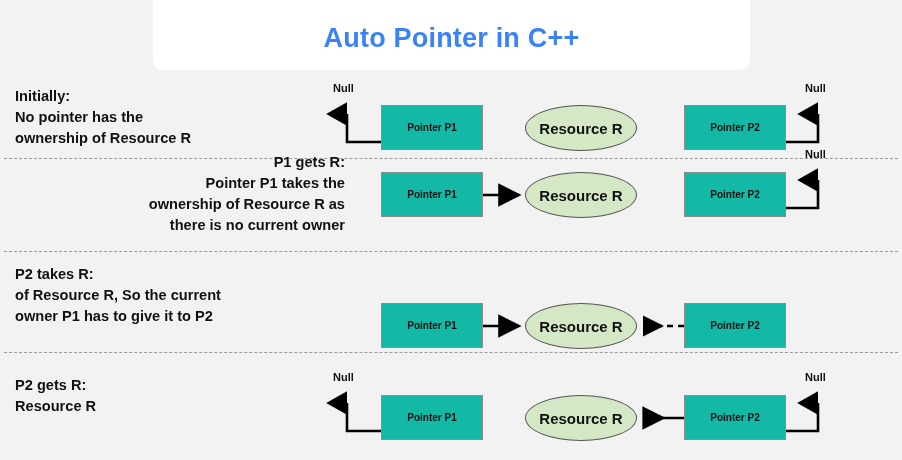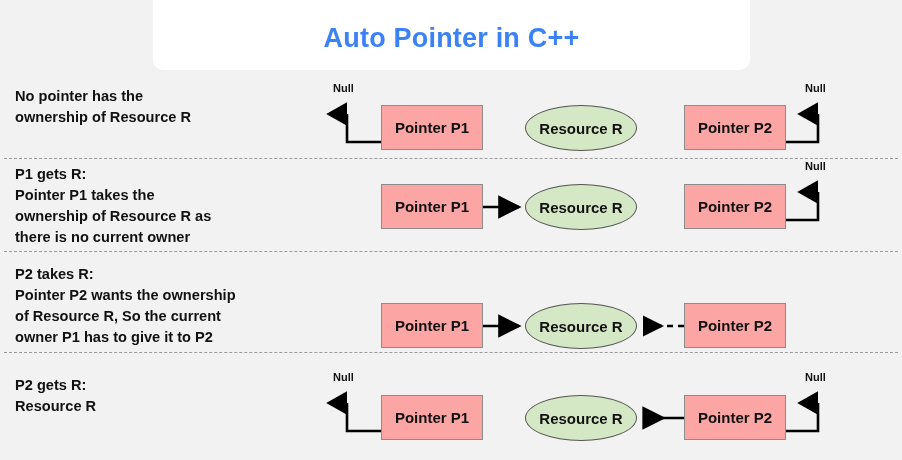--- a/index.html
+++ b/index.html
@@ -63,27 +63,27 @@
     width: 894px;
     height: 0;
     border-top: 1.6px dashed #9a9a9a;
   }
 
   
   .node-box {
     position: absolute;
     width: 102px;
     height: 45px;
-    background: #fca5a5;
+    background: #14b8a6;
     border: 1.4px solid #8c8c8c;
     box-sizing: border-box;
     display: flex;
     align-items: center;
     justify-content: center;
-    font-size: 15px;
+    font-size: 10px;
     font-weight: 700;
     color: #111111;
     white-space: nowrap;
   }
   .node-ellipse {
     position: absolute;
     width: 112px;
     height: 46px;
     background: #d5e8c6;
     border: 1.4px solid #555555;
@@ -113,20 +113,21 @@
 </head>
 <body>
 
 <div id="title-card">
   <div id="title-text">Auto Pointer in C++</div>
 </div>
 
 <div class="row" id="row-1" style="top:82px;height:76px;">
 
   <div class="row-desc" style="top:4px;">
+    <span class="desc-line">Initially:</span>
     <span class="desc-line">No pointer has the</span>
     <span class="desc-line">ownership of Resource R</span>
   </div>
 
   <div class="null-label" style="left:333px;top:0px;">Null</div>
 
   <svg class="edge-svg" style="left:340px;top:18px;" width="50" height="50" viewBox="0 0 50 50">
     <defs>
       <marker id="ah-r1a" markerWidth="9" markerHeight="9" refX="4.5" refY="8" orient="auto">
         <path d="M0,8 L4.5,0 L9,8 z" fill="#000000"></path>
@@ -148,21 +149,21 @@
       <marker id="ah-r1b" markerWidth="9" markerHeight="9" refX="4.5" refY="8" orient="auto">
         <path d="M0,8 L4.5,0 L9,8 z" fill="#000000"></path>
       </marker>
     </defs>
     <path d="M0,42 L32,42 L32,14" stroke="#000000" stroke-width="2.6" fill="none" marker-end="url(#ah-r1b)"></path>
   </svg>
 </div>
 
 <div class="separator" style="top:158px;"></div>
 
-<div class="row" id="row-2" style="top:160px;height:90px;">
+<div class="row" id="row-2" style="top:148px;height:90px;text-align:right;">
 
   <div class="row-desc" style="top:4px;">
     <span class="desc-line">P1 gets R:</span>
     <span class="desc-line">Pointer P1 takes the</span>
     <span class="desc-line">ownership of Resource R as</span>
     <span class="desc-line">there is no current owner</span>
   </div>
 
   <div class="node-box" style="left:381px;top:24px;">Pointer P1</div>
 
@@ -190,21 +191,20 @@
     <path d="M0,42 L32,42 L32,14" stroke="#000000" stroke-width="2.6" fill="none" marker-end="url(#ah-r2b)"></path>
   </svg>
 </div>
 
 <div class="separator" style="top:251px;"></div>
 
 <div class="row" id="row-3" style="top:253px;height:99px;">
 
   <div class="row-desc" style="top:11px;">
     <span class="desc-line">P2 takes R:</span>
-    <span class="desc-line">Pointer P2 wants the ownership</span>
     <span class="desc-line">of Resource R, So the current</span>
     <span class="desc-line">owner P1 has to give it to P2</span>
   </div>
 
   <div class="node-box" style="left:381px;top:50px;">Pointer P1</div>
 
   <svg class="edge-svg" style="left:483px;top:50px;" width="50" height="46" viewBox="0 0 50 46">
     <defs>
       <marker id="ah-r3a" markerWidth="9" markerHeight="9" refX="8" refY="4.5" orient="auto">
         <path d="M0,0 L9,4.5 L0,9 z" fill="#000000"></path>

